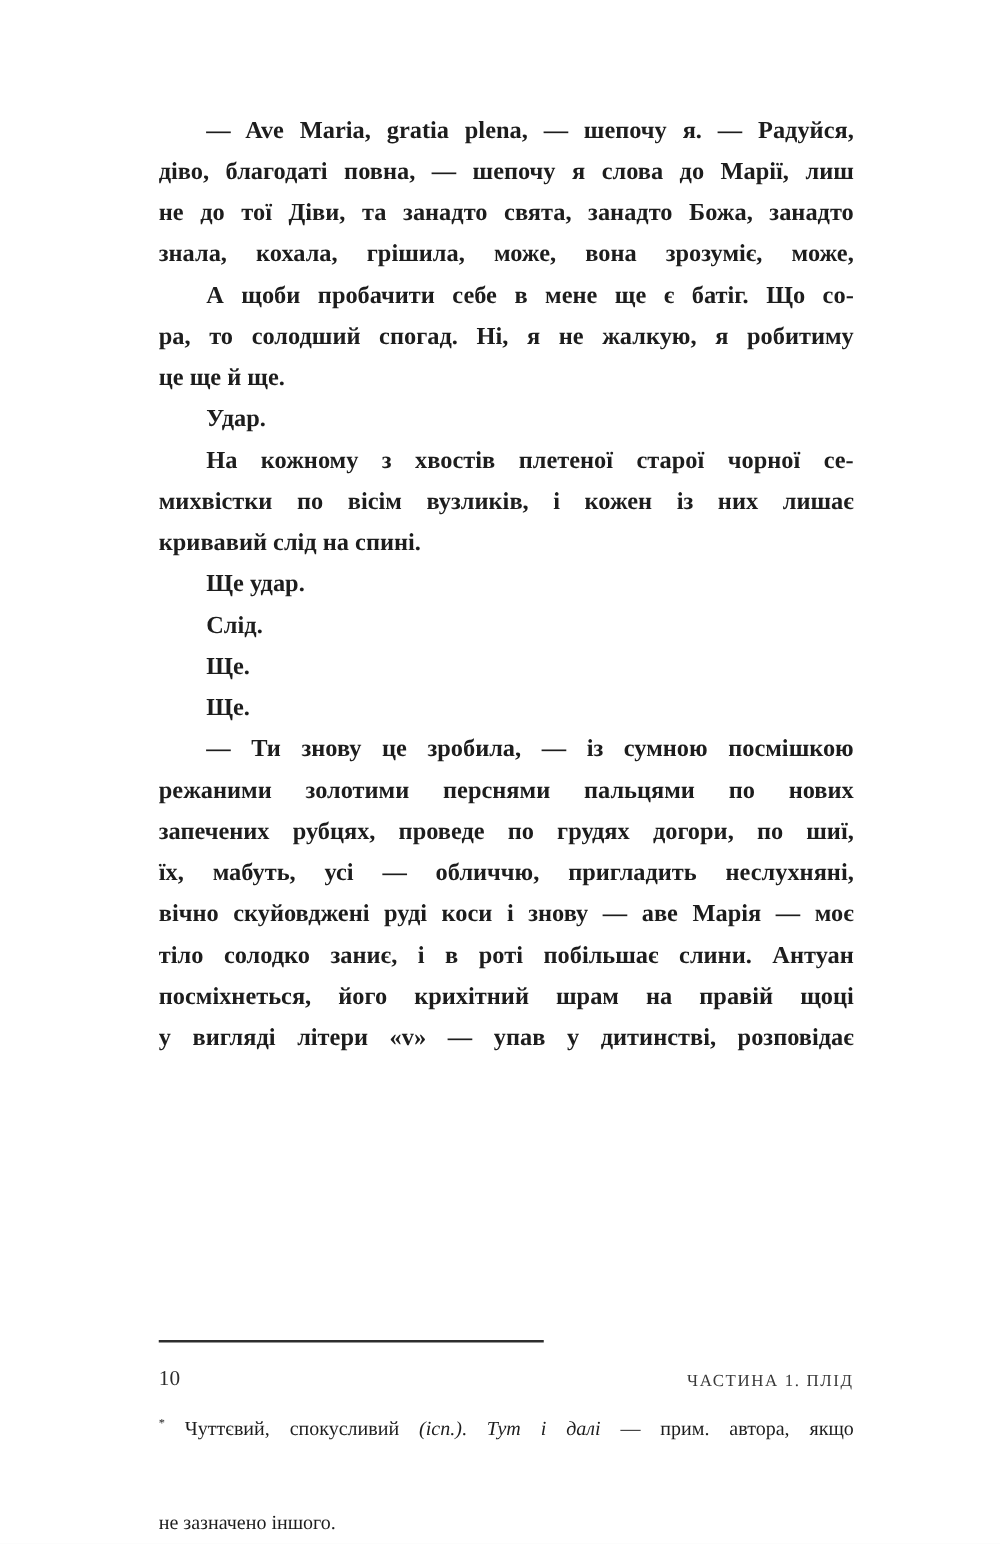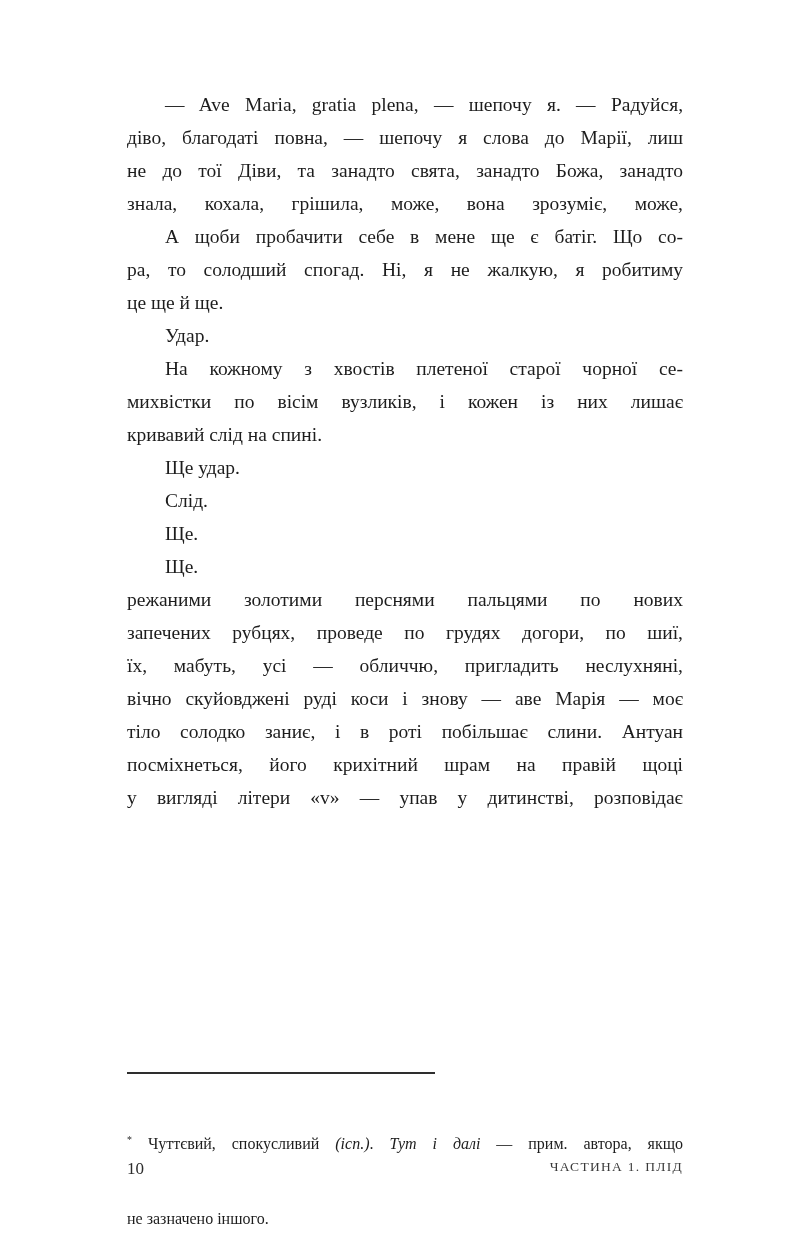--- a/index.html
+++ b/index.html
@@ -19,20 +19,21 @@
     top: 88px;
     width: 556px;
   }
   .line {
     font-size: 19.5px;
     line-height: 33px;
     height: 33px;
     text-align: justify;
     text-align-last: justify;
     overflow: visible;
+    font-weight: bold;
   }
   .line.last { text-align-last: left; }
   .line.indent { text-indent: 38px; }
   .it { font-style: italic; }
   .sup { vertical-align: super; font-size: 0.62em; line-height: 0; }
   .footnote-sep {
     position: absolute;
     left: 127px;
     top: 1072px;
     width: 308px;
@@ -45,25 +46,25 @@
     top: 1082px;
     width: 556px;
     font-size: 16px;
     line-height: 27px;
   }
   .fn-line { text-align: justify; text-align-last: justify; margin-top: 48px; }
   .fn-line.last { text-align-last: left; }
   .footer {
     position: absolute;
     left: 127px;
-    top: 1159px;
+    top: 1093px;
     width: 556px;
     display: flex;
     justify-content: space-between;
-    align-items: flex-start;
+    align-items: flex-end;
   }
   .page-number { font-size: 17px; color: #2c2c2c; }
   .running-title { font-size: 13.5px; letter-spacing: 1.3px; color: #3a3a3a; }
 </style>
 </head>
 <body>
 
 <div class="page">
   <main class="body-text">
       <div class="line indent"><span>— Ave Maria, gratia plena, — шепочу я. — Радуйся,</span></div>
@@ -74,20 +75,21 @@
       <div class="line"><span>ра, то солодший спогад. Ні, я не жалкую, я робитиму</span></div>
       <div class="line last"><span>це ще й ще.</span></div>
       <div class="line last indent"><span>Удар.</span></div>
       <div class="line indent"><span>На кожному з хвостів плетеної старої чорної се-</span></div>
       <div class="line"><span>михвістки по вісім вузликів, і кожен із них лишає</span></div>
       <div class="line last"><span>кривавий слід на спині.</span></div>
       <div class="line last indent"><span>Ще удар.</span></div>
       <div class="line last indent"><span>Слід.</span></div>
       <div class="line last indent"><span>Ще.</span></div>
       <div class="line last indent"><span>Ще.</span></div>
+      <div class="line indent"><span>— Ти знову це зробила, — із сумною посмішкою</span></div>
       <div class="line"><span>режаними золотими перснями пальцями по нових</span></div>
       <div class="line"><span>запечених рубцях, проведе по грудях догори, по шиї,</span></div>
       <div class="line"><span>їх, мабуть, усі — обличчю, пригладить неслухняні,</span></div>
       <div class="line"><span>вічно скуйовджені руді коси і знову — аве Марія — моє</span></div>
       <div class="line"><span>тіло солодко заниє, і в роті побільшає слини. Антуан</span></div>
       <div class="line"><span>посміхнеться, його крихітний шрам на правій щоці</span></div>
       <div class="line"><span>у вигляді літери «v» — упав у дитинстві, розповідає</span></div>
     </main>
   <div class="footnote-sep"></div>
   <div class="footnote">

